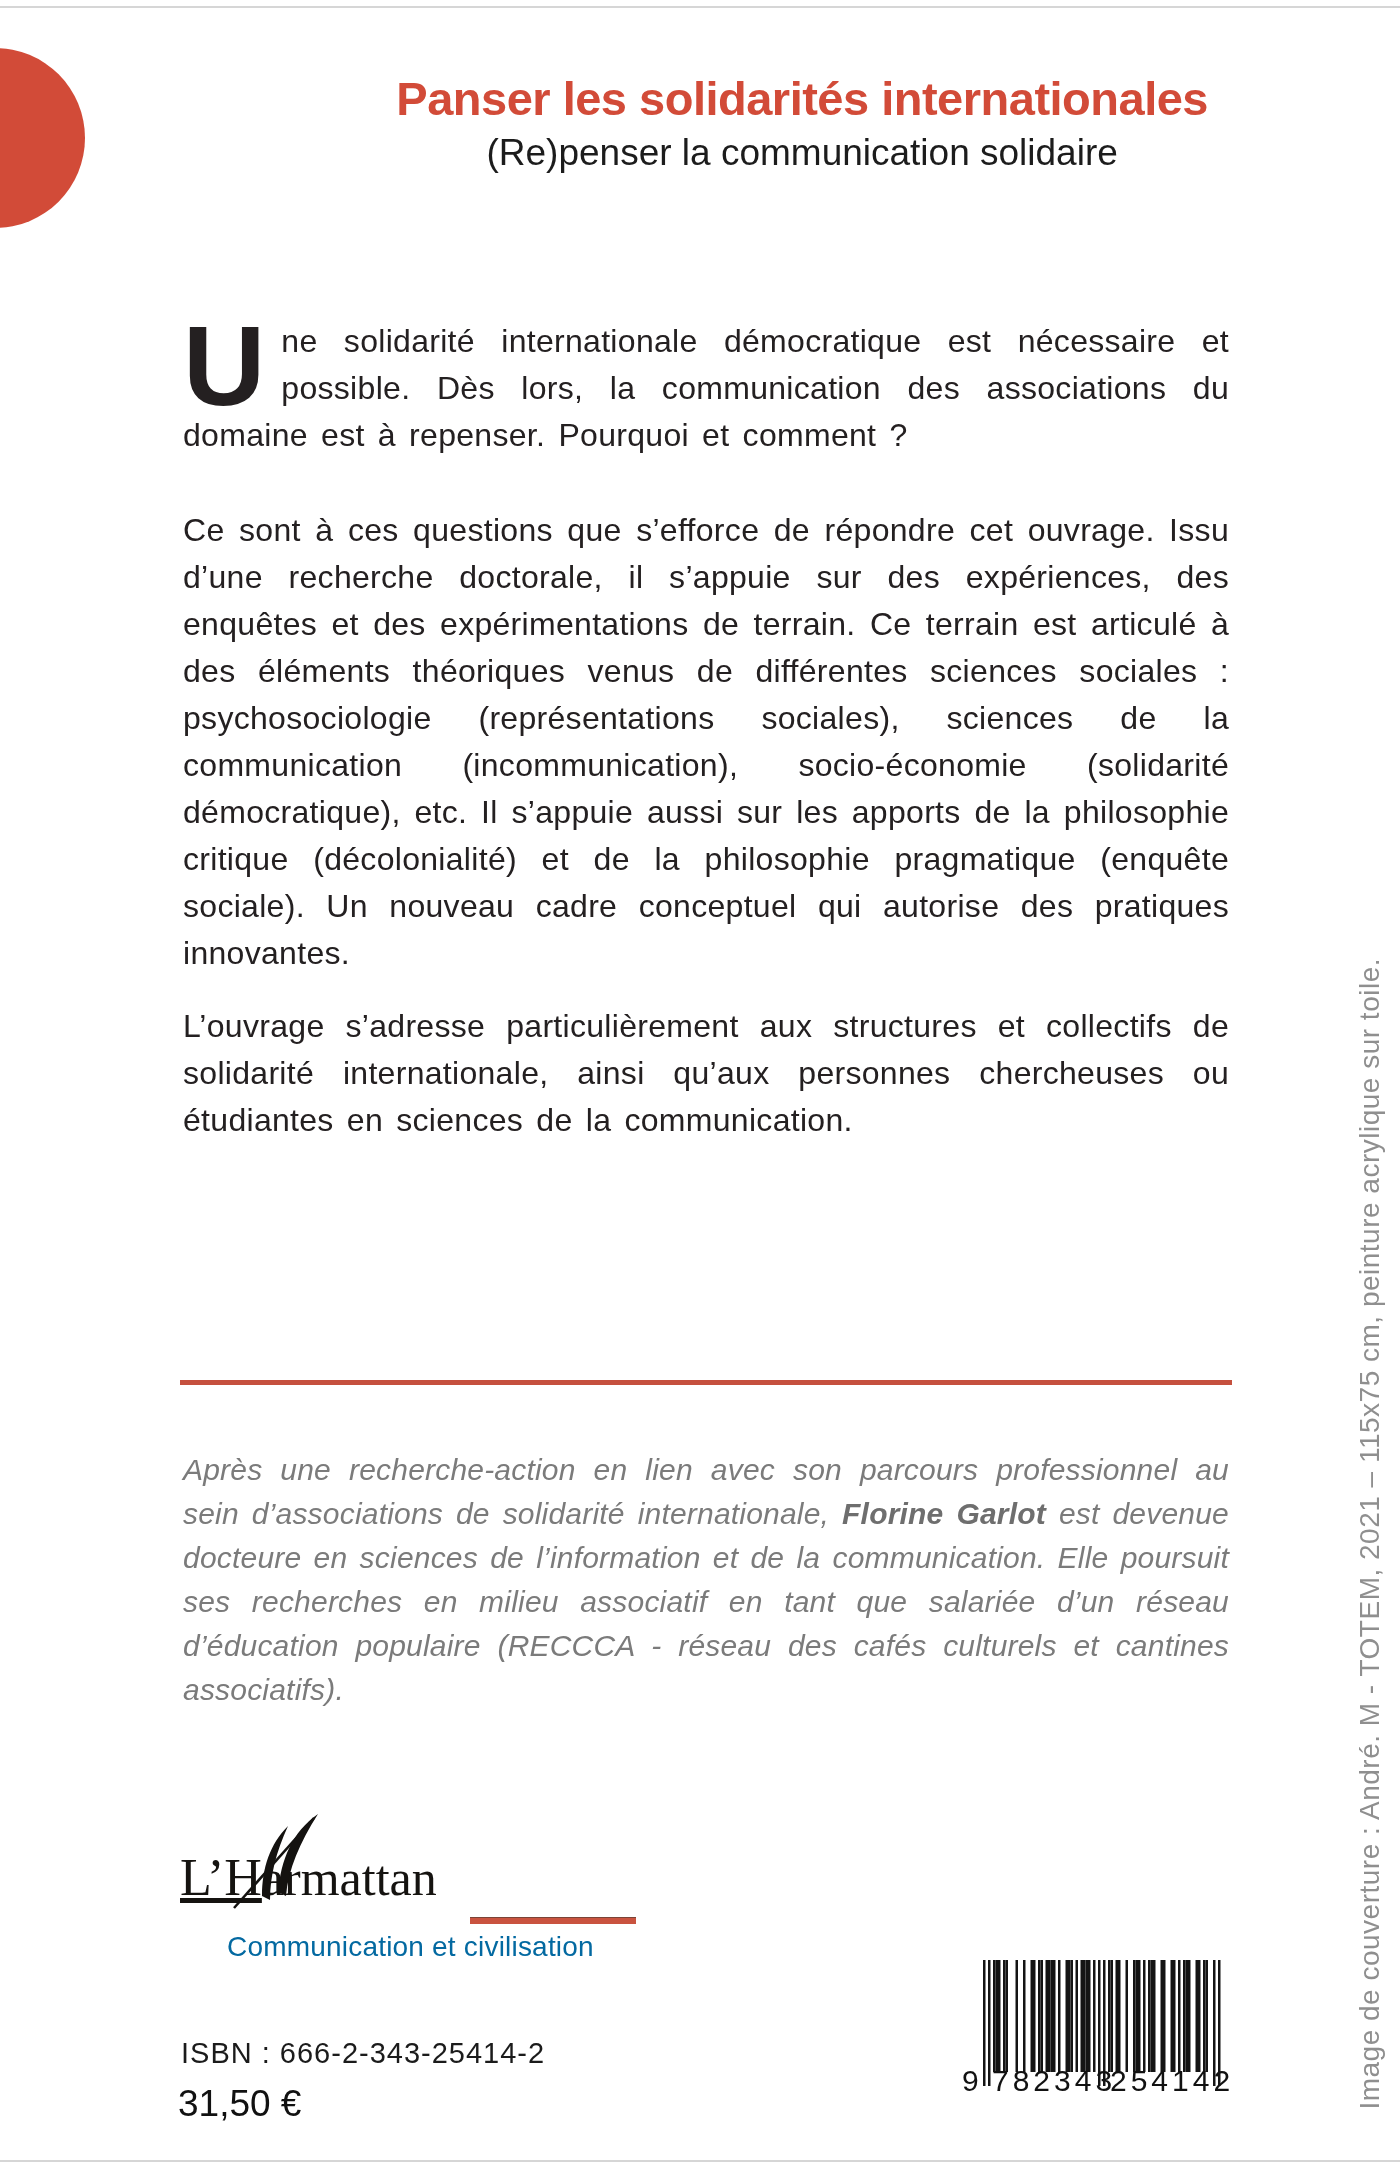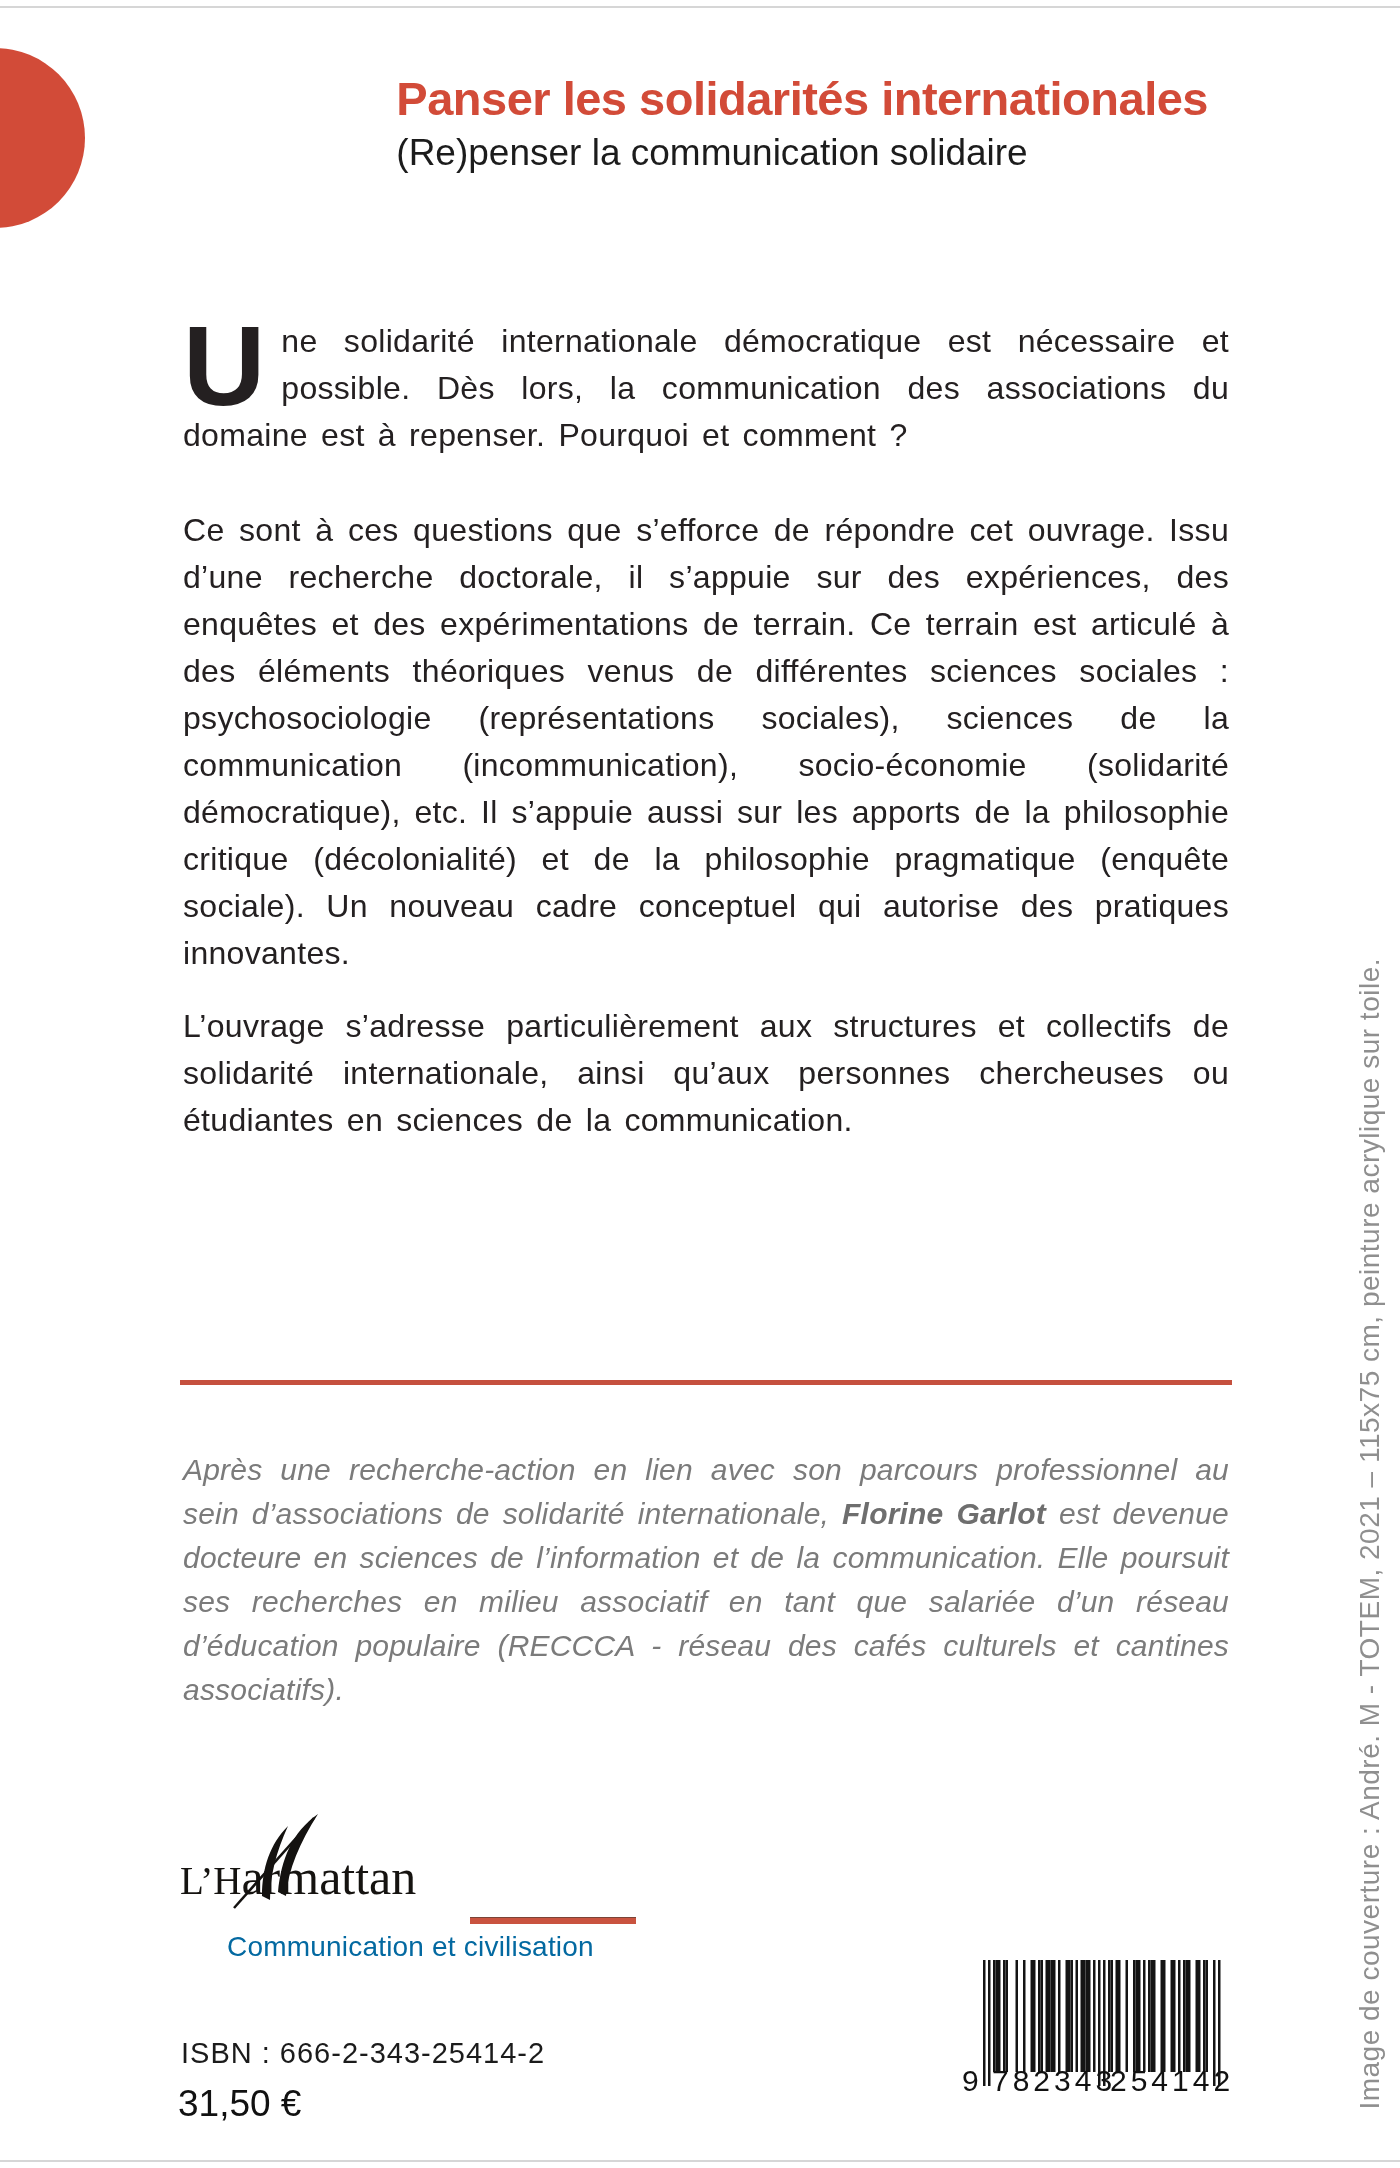--- a/index.html
+++ b/index.html
@@ -19,21 +19,21 @@
     position:absolute;
     left:-95px;top:48px;
     width:180px;height:180px;
     border-radius:50%;
     background:var(--accent,#d24b38);
   }
 
   .title-block{
     position:absolute;
     top:72px;right:192px;
-    text-align:left;
+    text-align:center;
     white-space:nowrap;
   }
   .book-title{
     margin:0;
     font-size:47px;font-weight:700;
     letter-spacing:-0.5px;
     line-height:54px;
     color:var(--accent,#d24b38);
   }
   .book-subtitle{
@@ -82,21 +82,21 @@
   }
   .bio .author-name{font-weight:700;color:#6e6e6e;margin-top:25px;}
 
   .publisher-logo{
     position:absolute;
     left:180px;top:1848px;
     font-family:"Liberation Serif", serif;
     color:#151310;
     white-space:nowrap;
   }
-  .logo-big{font-size:39px;}
+  .logo-big{font-size:52px;text-decoration:underline;}
   .logo-small{font-size:50px;}
   .feather{
     position:absolute;
     left:46px;top:-36px;
     width:96px;height:98px;
   }
   .logo-underline{
     position:absolute;
     left:470px;top:1917px;
     width:166px;height:6px;

